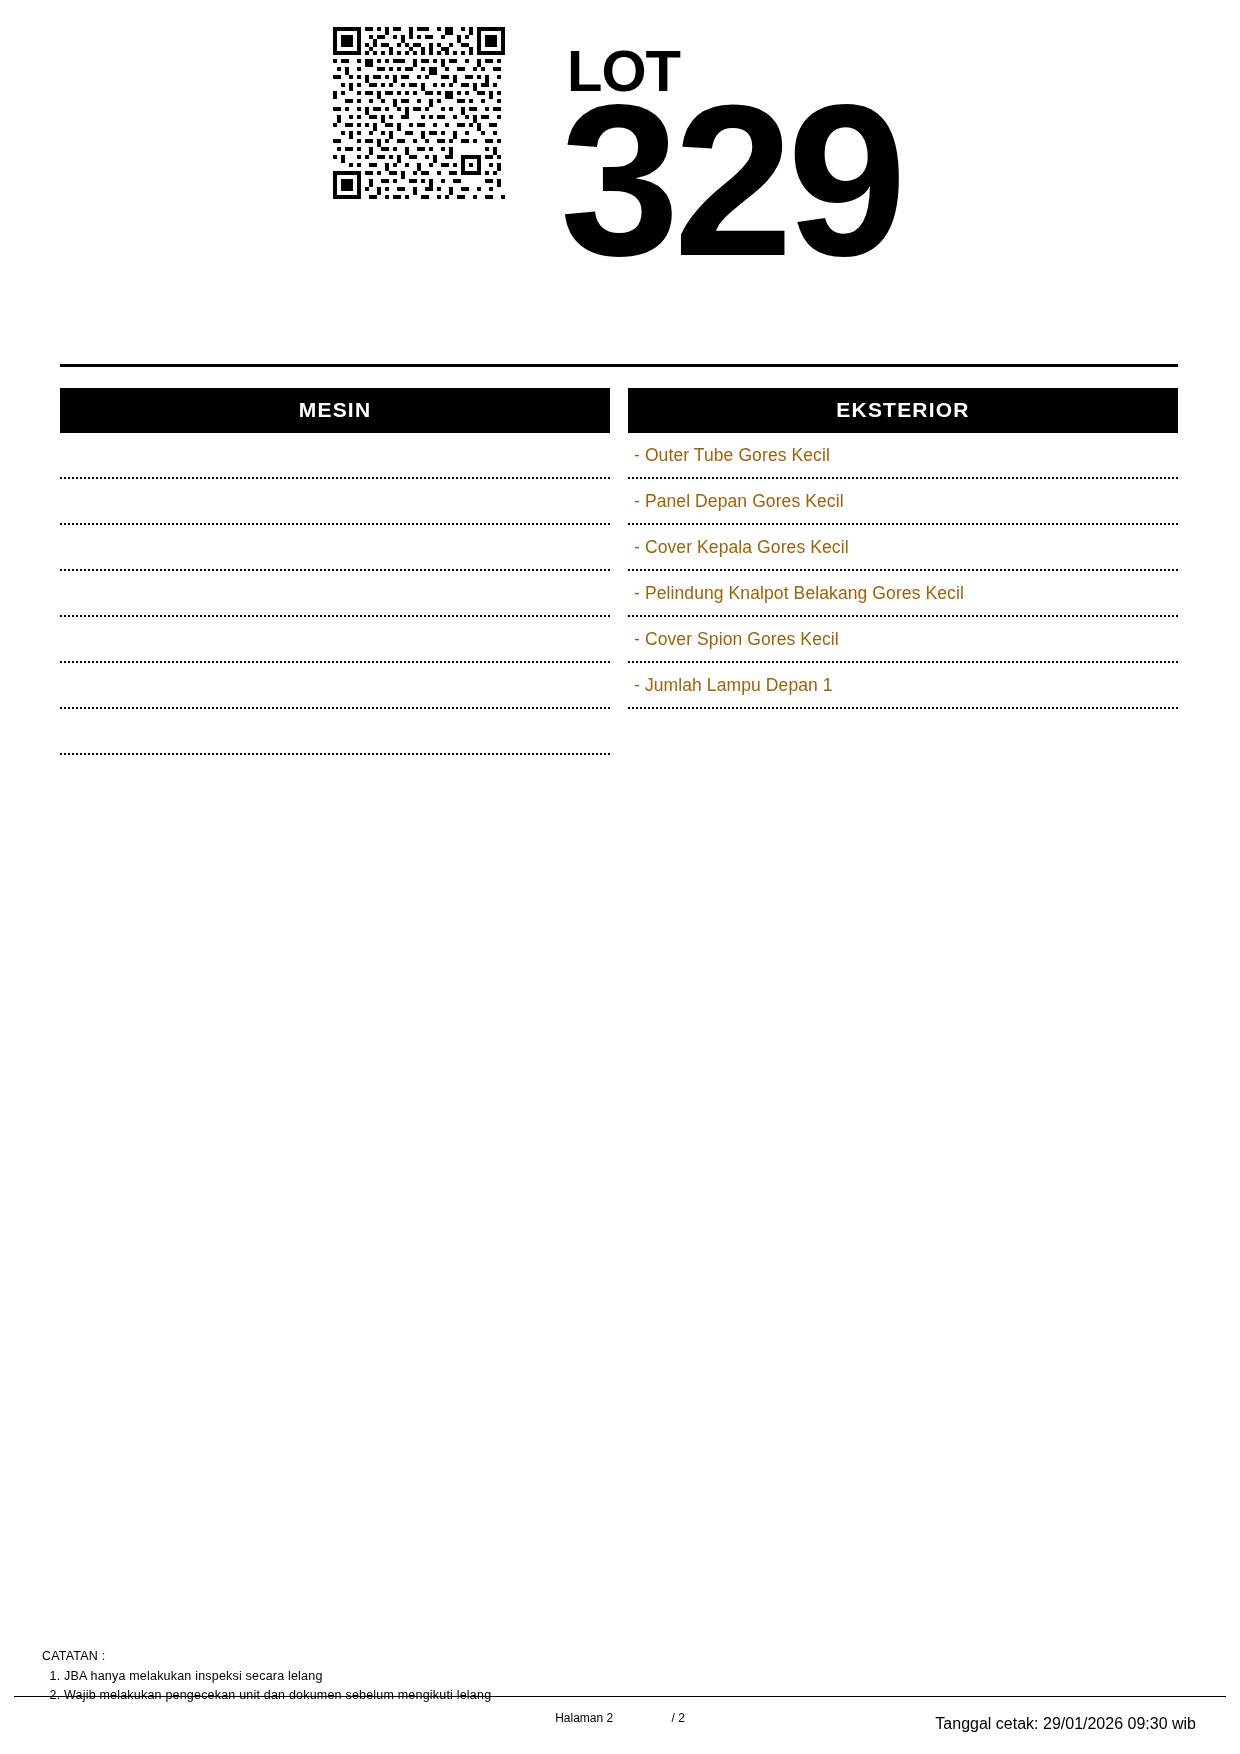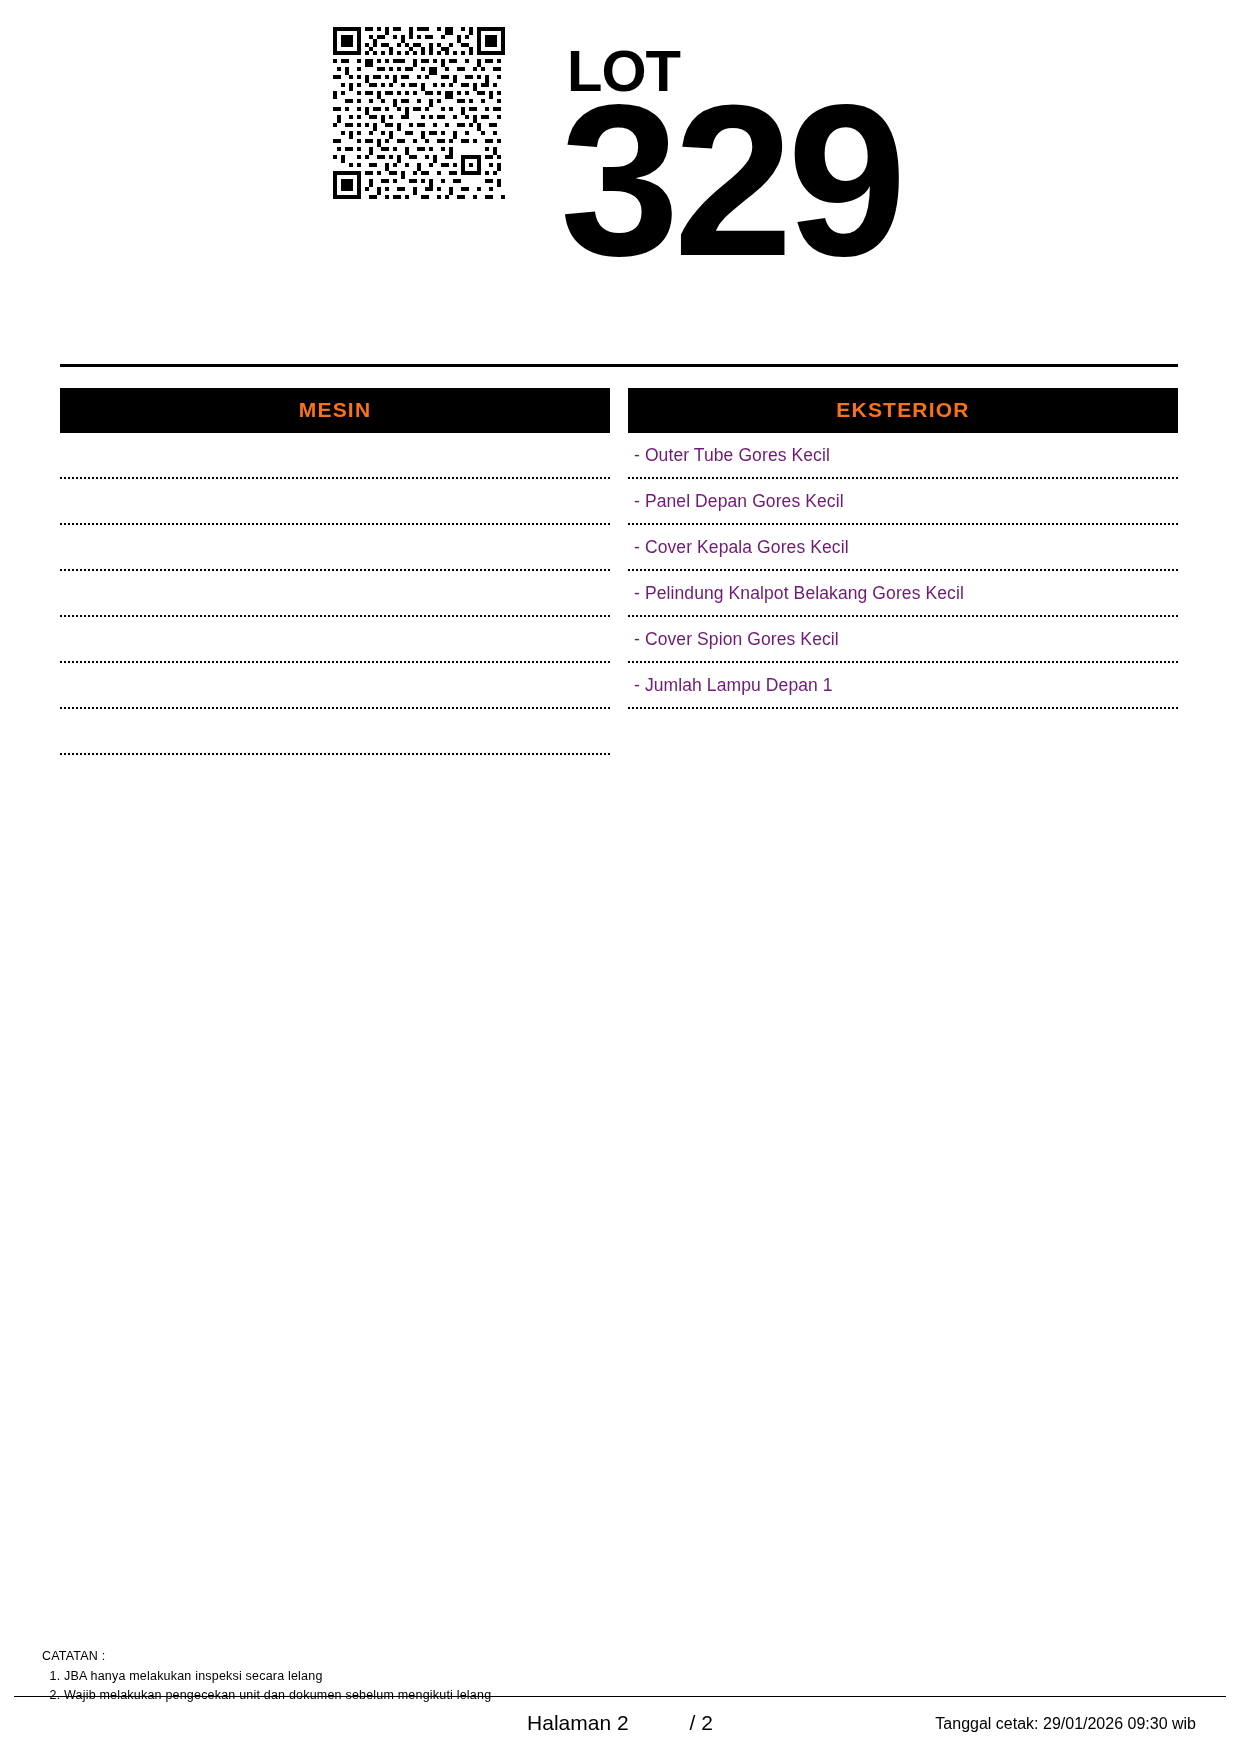--- a/index.html
+++ b/index.html
@@ -83,38 +83,38 @@
     top: 388px;
     width: 1118px;
     display: flex;
     gap: 18px;
   }
   .col {
     width: 550px;
   }
   .col-head {
     background: #000000;
-    color: #f97316;
+    color: #ffffff;
     text-align: center;
     font-size: 21px;
     font-weight: bold;
     letter-spacing: 1.2px;
     padding: 10px 0 11px 0;
   }
   .rows { }
   .row {
     height: 46px;
     box-sizing: border-box;
     display: flex;
     align-items: center;
     padding-left: 6px;
     font-size: 17.5px;
     letter-spacing: 0.1px;
     border-bottom: 2px dotted #000;
-    color: #701a75;
+    color: #a16207;
   }
   .row.empty { color: transparent; }
   .row:first-child { border-top: none; }
 
   
   .notes {
     position: absolute;
     left: 42px;
     top: 1647px;
     font-size: 12.5px;
@@ -135,21 +135,21 @@
     width: 1212px;
     border-top: 1.5px solid #000;
   }
 
   .page-num {
     position: absolute;
     left: 0;
     top: 1711px;
     width: 1240px;
     text-align: center;
-    font-size: 21px;
+    font-size: 12px;
   }
   .page-num .of {
     display: inline-block;
     margin-left: 55px;
   }
 
   .print-date {
     position: absolute;
     right: 44px;
     top: 1715px;

